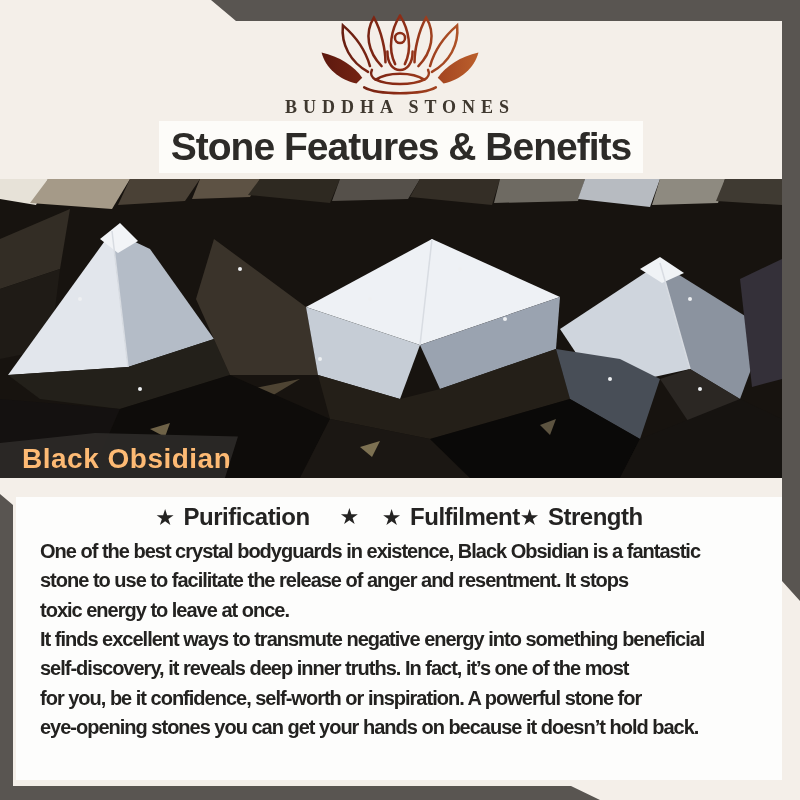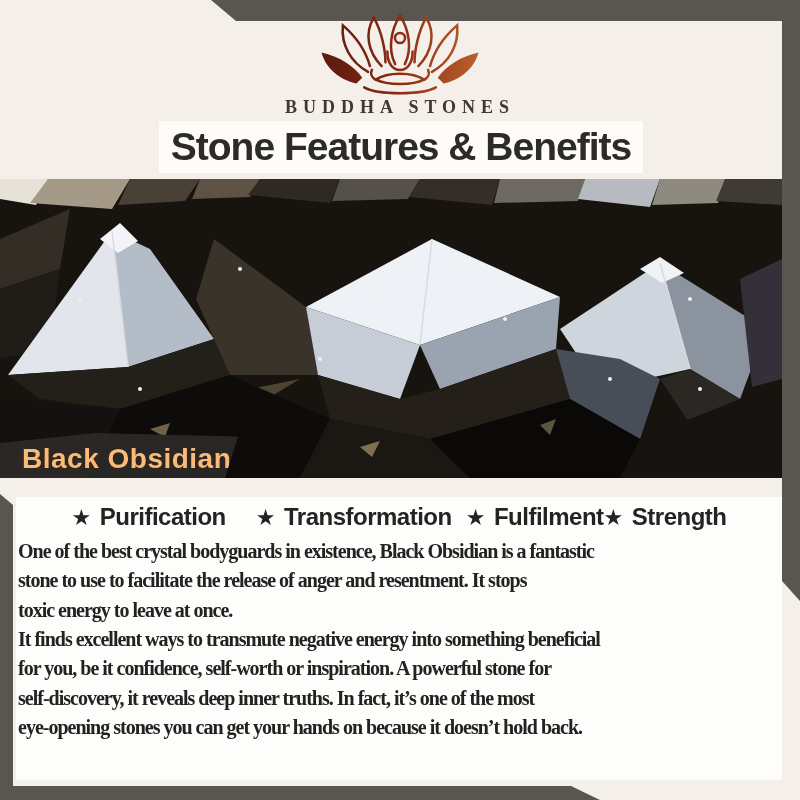--- a/index.html
+++ b/index.html
@@ -36,21 +36,21 @@
   
   .panel{position:absolute;left:16px;top:497px;width:766px;height:283px;background:#fdfdfc;
     padding:0;box-sizing:border-box;}
   .features{height:40px;display:flex;align-items:center;justify-content:center;
     font-weight:bold;font-size:24px;letter-spacing:-0.5px;color:#242322;white-space:nowrap;}
   .feat{display:inline-flex;align-items:baseline;}
   .feat .star{margin-right:9px;font-size:22px;}
   .feat-1{margin-right:30px;}
   .feat-2{margin-right:14px;}
   .feat-3{margin-right:0;}
-  .body-lines{padding-left:2px;font-family:Liberation Serif, serif;}
+  .body-lines{padding-left:24px;}
   .body-line{height:29.3px;display:flex;align-items:center;white-space:nowrap;
     font-weight:bold;font-size:20px;letter-spacing:-1px;color:#232220;}
 </style>
 </head>
 <body>
 
 <div class="canvas">
 
   <svg class="frame-svg" viewBox="0 0 800 800" aria-hidden="true">
     <polygon points="211,0 800,0 800,601 782,581 782,21 236,21" fill="#595551"></polygon>
@@ -169,35 +169,34 @@
   </div>
 
   <div class="panel">
     <div class="features">
       <span class="feat feat-1">
         <span class="star">★</span>
         <span>Purification</span>
       </span>
       <span class="feat feat-2">
         <span class="star">★</span>
-        <span>Transformation</span>
       </span>
       <span class="feat feat-3">
         <span class="star">★</span>
         <span>Fulfilment</span>
       </span>
       <span class="feat feat-4">
         <span class="star">★</span>
         <span>Strength</span>
       </span>
     </div>
     <div class="body-lines">
       <div class="body-line">One of the best crystal bodyguards in existence, Black Obsidian is a fantastic</div>
       <div class="body-line">stone to use to facilitate the release of anger and resentment. It stops</div>
       <div class="body-line">toxic energy to leave at once.</div>
       <div class="body-line">It finds excellent ways to transmute negative energy into something beneficial</div>
+      <div class="body-line">self-discovery, it reveals deep inner truths. In fact, it’s one of the most</div>
       <div class="body-line">for you, be it confidence, self-worth or inspiration. A powerful stone for</div>
-      <div class="body-line">self-discovery, it reveals deep inner truths. In fact, it’s one of the most</div>
       <div class="body-line">eye-opening stones you can get your hands on because it doesn’t hold back.</div>
     </div>
   </div>
 
 </div>
 
 </body></html>

